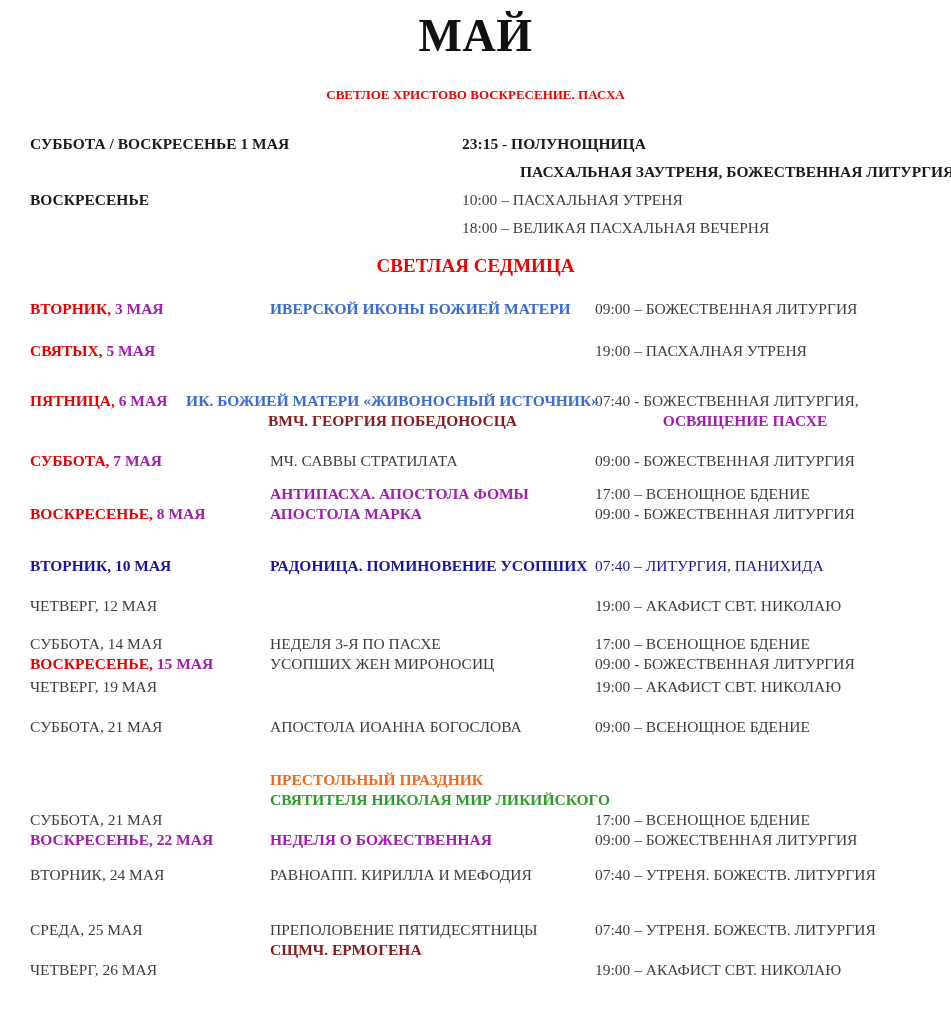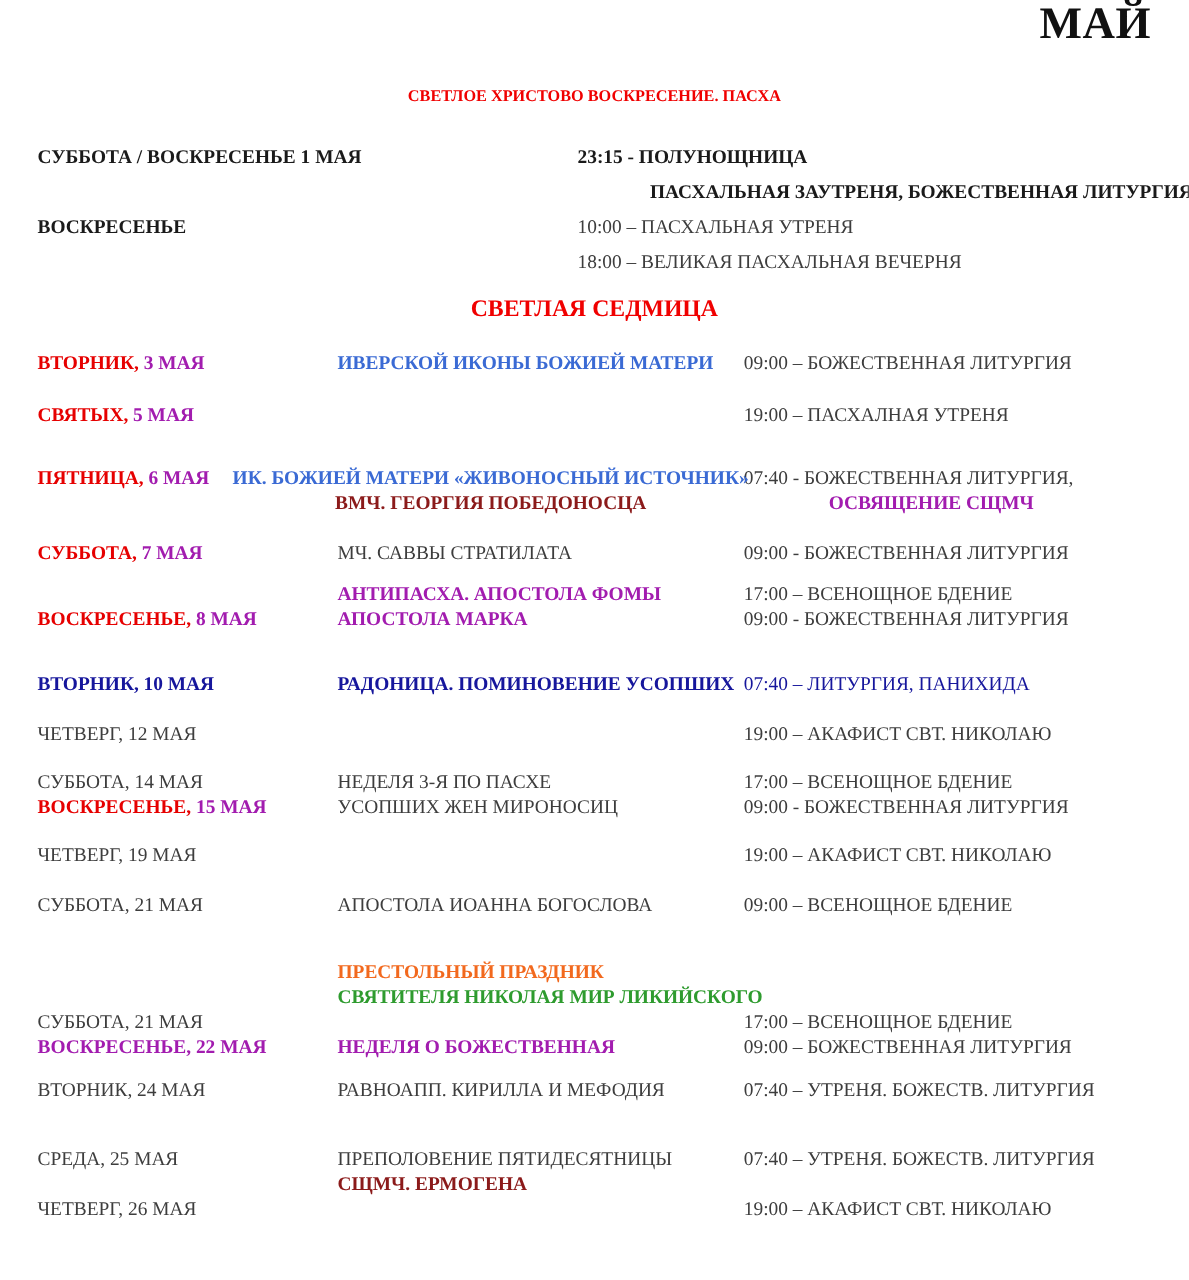--- a/index.html
+++ b/index.html
@@ -3,22 +3,22 @@
 <meta charset="utf-8">
 <style>
   html,body{margin:0;padding:0;}
   body{
     width:951px;height:1024px;background:#ffffff;overflow:hidden;
     font-family:"Liberation Serif","DejaVu Serif",serif;
     color:#3d3d3d;
   }
   .page{padding:0 30px;box-sizing:border-box;width:951px;}
   .title{
-    text-align:right;font-size:36px;font-weight:bold;color:#111;
-    line-height:36px;letter-spacing:.5px;
+    text-align:center;font-size:46px;font-weight:bold;color:#111;
+    margin-top:18px;line-height:36px;letter-spacing:.5px;
   }
   .subtitle{
     text-align:center;font-size:13px;font-weight:bold;color:#f00000;
     margin-top:30px;line-height:22px;
   }
   .section-title{
     text-align:center;font-size:19px;font-weight:bold;color:#f00000;
     margin-top:12px;line-height:24px;
   }
   
@@ -45,21 +45,21 @@
   .g{color:#2e9b2e;font-weight:bold;}
   
   [data-row="may-3"]{margin-top:21px}
   [data-row="may-5"]{margin-top:22px}
   [data-row="may-6"]{margin-top:30px}
   [data-row="may-7"]{margin-top:20px}
   [data-row="may-8"]{margin-top:13px}
   [data-row="may-10"]{margin-top:32px}
   [data-row="may-12"]{margin-top:20px}
   [data-row="may-14-15"]{margin-top:18px}
-  [data-row="may-19"]{margin-top:19px}
+  [data-row="may-19"]{margin-top:3px}
   [data-row="may-21a"]{margin-top:20px}
   [data-row="may-21-22"]{margin-top:33px}
   [data-row="may-24"]{margin-top:15px}
   [data-row="may-25"]{margin-top:35px}
   [data-row="may-26"]{margin-top:0px}
 </style>
 </head>
 <body>
 
 <div class="page">
@@ -108,21 +108,21 @@
       <div class="row" data-row="may-6">
         <div class="cell">
           <div class="line"><span class="r">ПЯТНИЦА, </span><span class="b">6 МАЯ</span></div>
         </div>
         <div class="cell wide">
           <div class="line"><span class="bl">ИК. БОЖИЕЙ МАТЕРИ «ЖИВОНОСНЫЙ ИСТОЧНИК»</span></div>
           <div class="line"><span class="dr">ВМЧ. ГЕОРГИЯ ПОБЕДОНОСЦА</span></div>
         </div>
         <div class="cell">
           <div class="line"><span>07:40 - БОЖЕСТВЕННАЯ ЛИТУРГИЯ,</span></div>
-          <div class="line ctr"><span class="b">ОСВЯЩЕНИЕ СЩМЧ</span></div>
+          <div class="line ctr"><span class="b">ОСВЯЩЕНИЕ ПАСХЕ</span></div>
         </div>
       </div>
       <div class="row" data-row="may-7">
         <div class="cell">
           <div class="line"><span class="r">СУББОТА, </span><span class="b">7 МАЯ</span></div>
         </div>
         <div class="cell">
           <div class="line"><span>МЧ. САВВЫ СТРАТИЛАТА</span></div>
         </div>
         <div class="cell">

